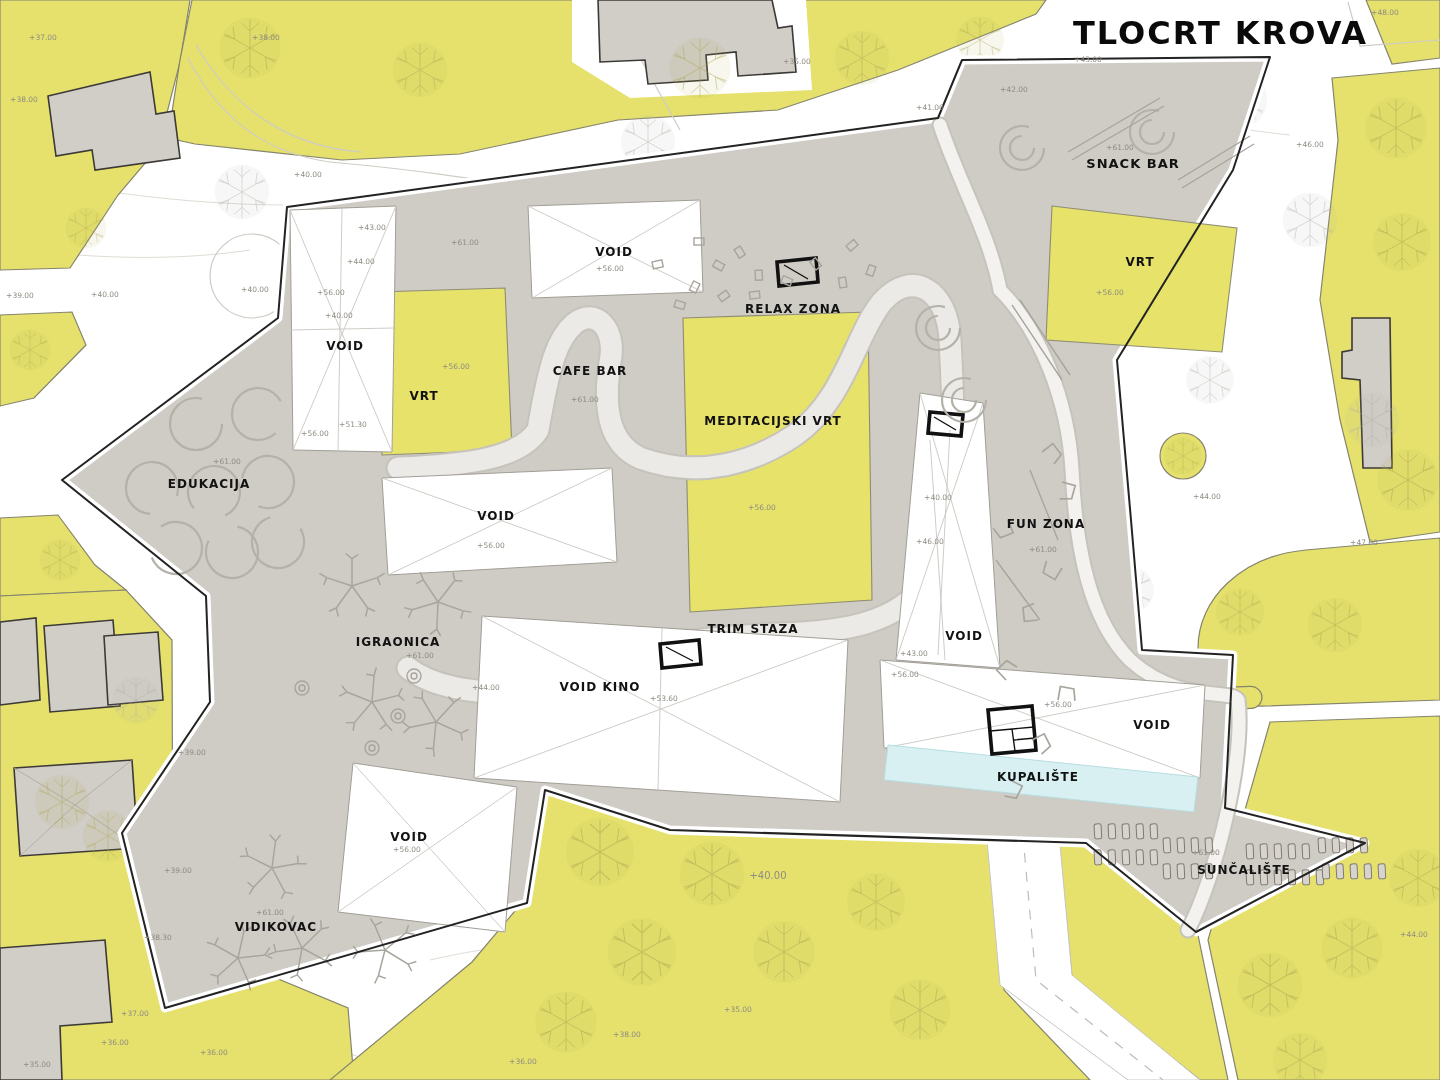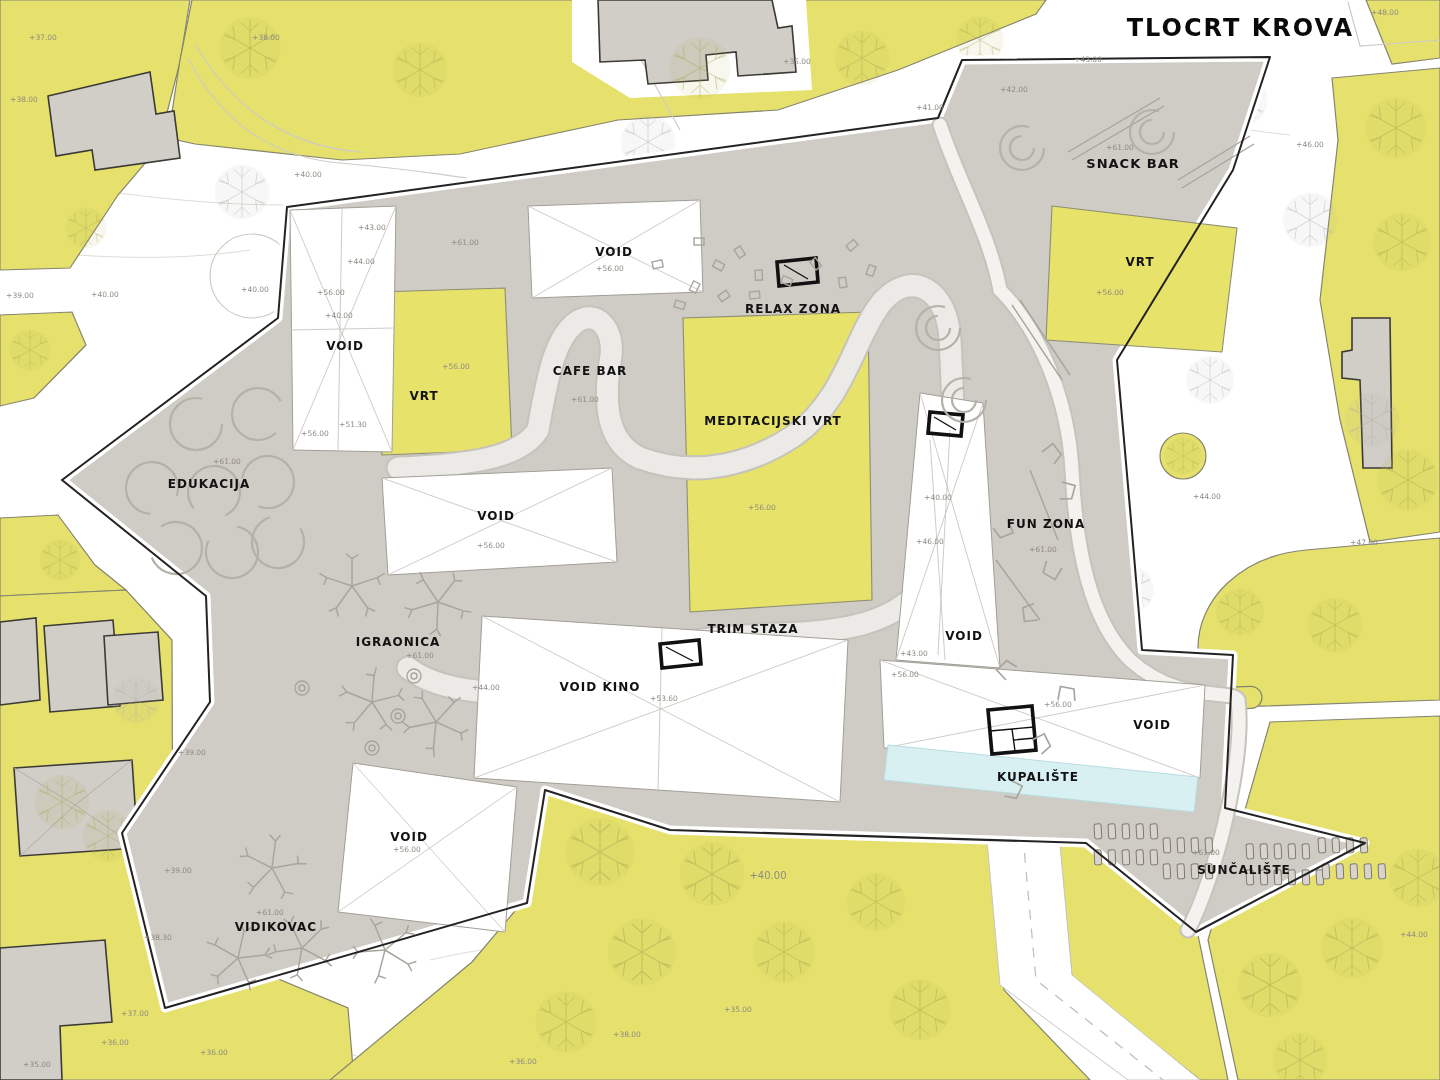--- a/index.html
+++ b/index.html
@@ -28,21 +28,21 @@
   .motif{fill:none;stroke:#b4b1a9;stroke-width:2.2;}
   .mark{fill:none;stroke:#a8a59d;stroke-width:1.4;}
   .chair{fill:#d8d4cd;stroke:#7d7a72;stroke-width:1;}
   .tree-olive{color:#aaa550;}
   .tree-grey{color:#b0ada5;}
   .tree g{opacity:.6;}
   .crown{fill:currentColor;opacity:.16;stroke:none;}
   .branch{fill:none;stroke:currentColor;stroke-width:1.1;opacity:.85;}
   .zone-label{font-weight:bold;fill:#121212;letter-spacing:1px;}
   .elev-label{fill:#8f8c83;}
-  .title{position:absolute;top:14px;right:86px;font-weight:bold;font-size:24px;
+  .title{position:absolute;top:14px;right:72px;font-weight:bold;font-size:32px;
          letter-spacing:2px;color:#0a0a0a;}
 </style>
 </head>
 <body>
 
 <div class="stage">
 <svg width="1440" height="1080" viewBox="0 0 1440 1080">
   <defs>
     <g id="treeSym">
       <circle class="crown" r="34"></circle>

